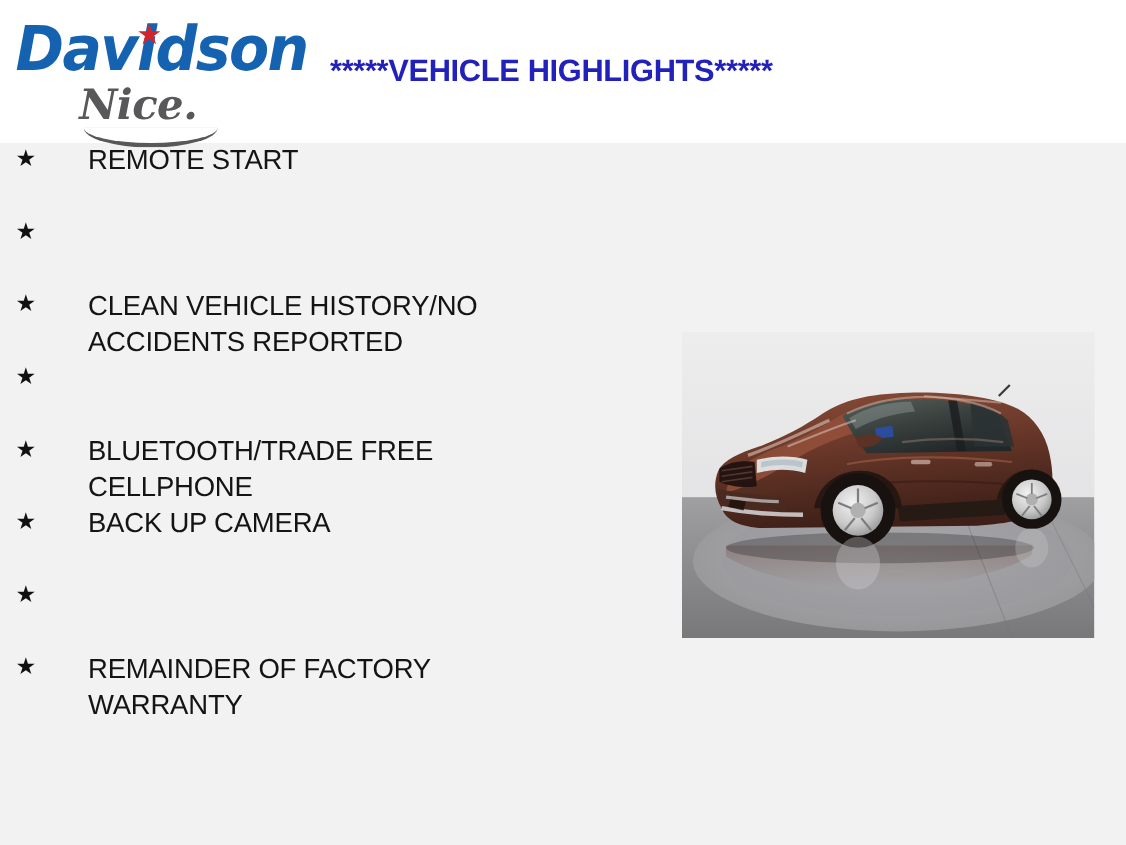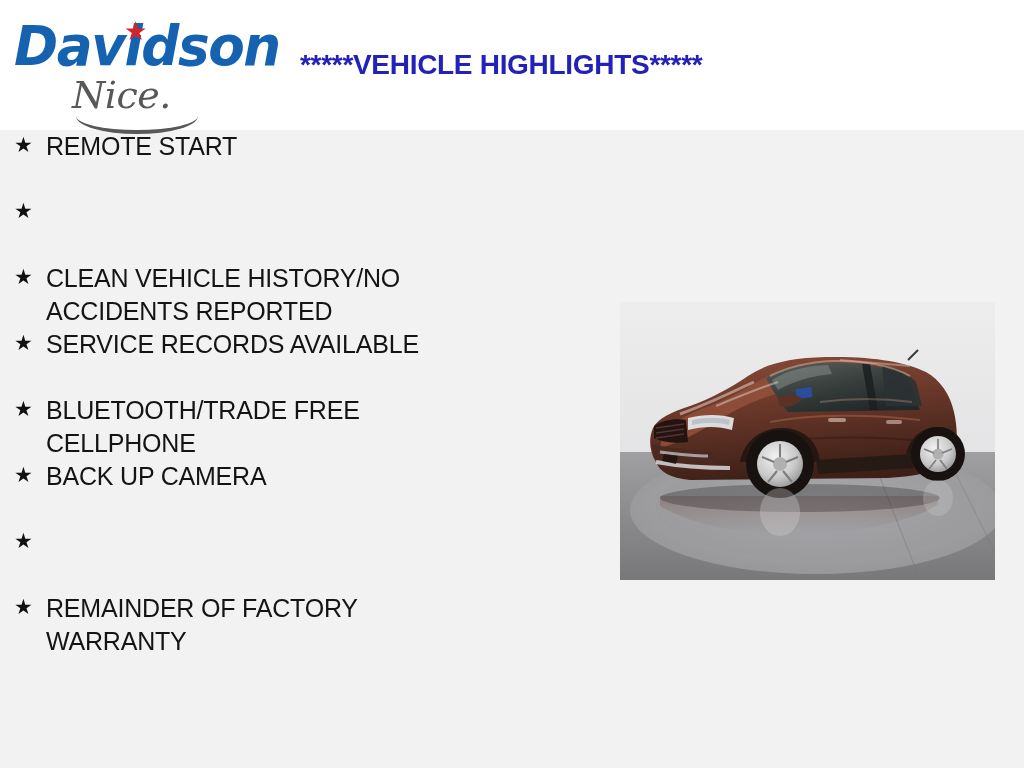--- a/index.html
+++ b/index.html
@@ -60,21 +60,21 @@
     top: 10px;
     font-size: 26px;
     line-height: 26px;
     color: #d5232c;
   }
   .logo-script {
     position: absolute;
     left: 58px;
     top: 68px;
     font-family: "DejaVu Serif", serif;
-    font-weight: normal;
+    font-weight: bold;
     font-style: italic;
     font-size: 38px;
     line-height: 38px;
     color: #58585a;
     letter-spacing: -0.5px;
     white-space: nowrap;
   }
   .logo-swoosh {
     position: absolute;
     left: 62px;
@@ -126,20 +126,21 @@
     text-align: left;
   }
   .hl-text {
     flex: 1 1 auto;
     font-family: "Liberation Sans", sans-serif;
     font-size: 25px;
     line-height: 33px;
     color: #141414;
     letter-spacing: -0.2px;
     white-space: pre-line;
+    margin-left: 34px;
   }
 
   
   .photo {
     position: absolute;
     left: 620px;
     top: 302px;
     width: 375px;
     height: 278px;
     overflow: hidden;
@@ -180,21 +181,20 @@
     </div>
 
     <div class="hl-item two-line">
       <span class="hl-bullet">★</span>
       <span class="hl-text">CLEAN VEHICLE HISTORY/NO
 ACCIDENTS REPORTED</span>
     </div>
 
     <div class="hl-item">
       <span class="hl-bullet">★</span>
-      <span class="hl-text">SERVICE RECORDS AVAILABLE</span>
     </div>
 
     <div class="hl-item two-line">
       <span class="hl-bullet">★</span>
       <span class="hl-text">BLUETOOTH/TRADE FREE
 CELLPHONE</span>
     </div>
 
     <div class="hl-item">
       <span class="hl-bullet">★</span>

